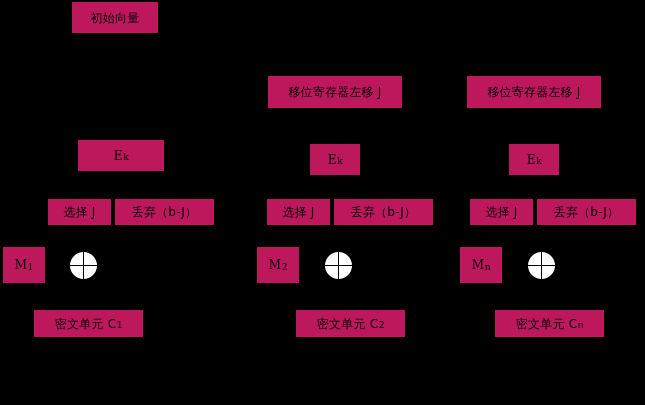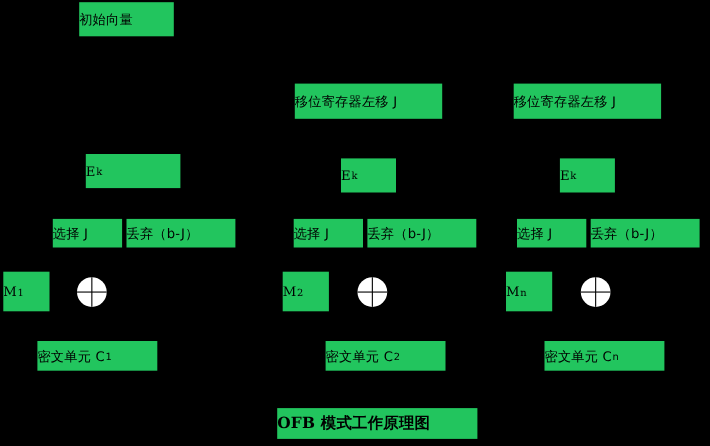--- a/index.html
+++ b/index.html
@@ -10,25 +10,25 @@
   #diagram {
     position: relative;
     width: 645px;
     height: 405px;
     background: #000000;
     overflow: hidden;
     font-family: "DejaVu Sans", "Liberation Sans", sans-serif;
   }
   .box {
     position: absolute;
-    background: #22c55e;
+    background: #be185d;
     color: #000000;
     display: flex;
     align-items: center;
-    justify-content: flex-start;
+    justify-content: center;
     font-size: 12px;
     line-height: 1;
     white-space: nowrap;
     letter-spacing: 0.2px;
     box-sizing: border-box;
   }
   .box.serif {
     font-family: "DejaVu Serif", "Liberation Serif", serif;
   }
   .box.title {
@@ -162,17 +162,14 @@
   <div class="xor" style="left:528px; top:252px; width:27px; height:27px;">
     <div class="v"></div>
     <div class="h"></div>
   </div>
 
   <div class="box" style="left:495px; top:310px; width:109px; height:27px;">
     <span>密文单元 C</span>
       <sub>n</sub>
   </div>
 
-  <div class="box title" style="left:252px; top:371px; width:182px; height:28px;">
-    <span>OFB 模式工作原理图</span>
-  </div>
 
 </div>
 
 </body></html>

